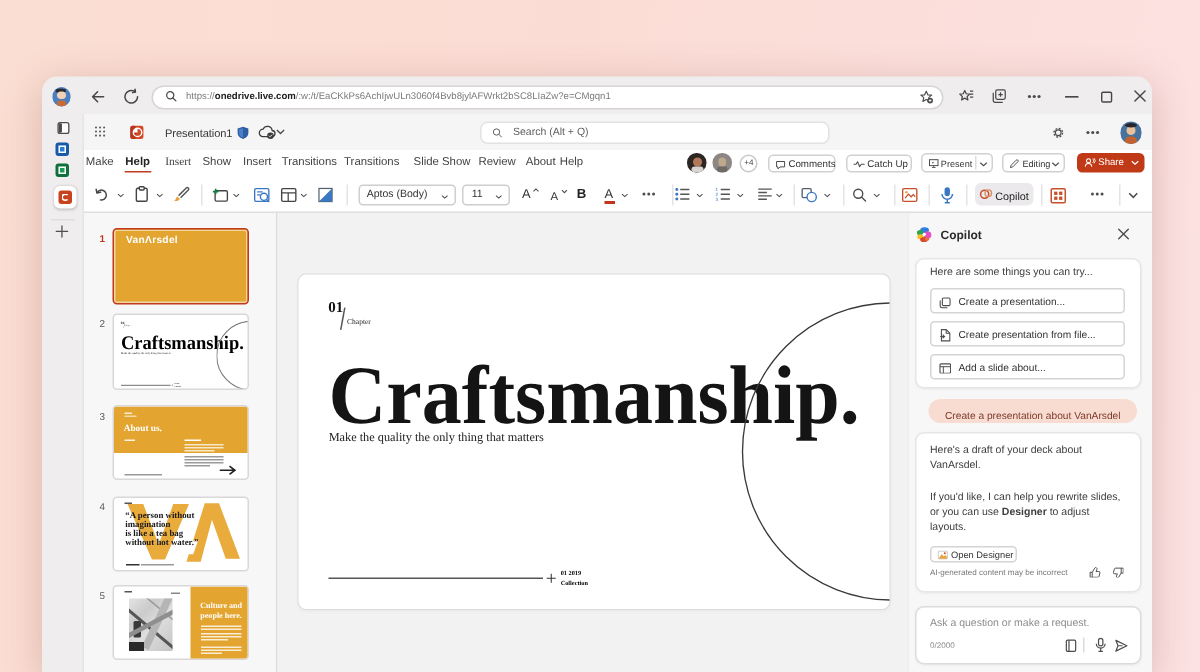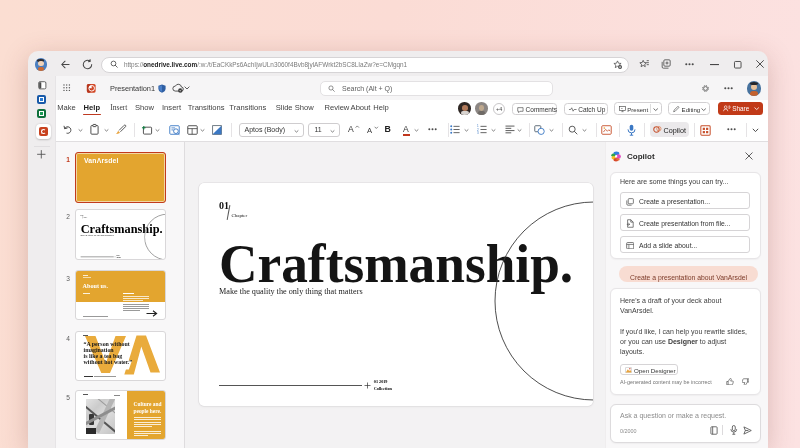--- a/index.html
+++ b/index.html
@@ -180,21 +180,21 @@
 
   <div id="menubar"></div>
   <div class="mi" style="left:38.5px;">Make</div>
   <div class="mi" style="left:63.8px;color:#232323;font-weight:bold;">Help</div>
   <div class="mi" style="left:90.8px;font-family:Liberation Serif, serif;">Insert</div>
   <div class="mi" style="left:116.5px;">Show</div>
   <div class="mi" style="left:143.5px;">Insert</div>
   <div class="mi" style="left:178.2px;">Transitions</div>
   <div class="mi" style="left:219.8px;">Transitions</div>
   <div class="mi" style="left:266.7px;">Slide Show</div>
-  <div class="mi" style="left:303.4px;padding-left:11px;">Review</div>
+  <div class="mi" style="left:303.4px;">Review</div>
   <div class="mi" style="left:332.5px;">About</div>
   <div class="mi" style="left:353px;text-align:center;">Help</div>
   <div class="abs" style="left:55px;top:62.8px;width:17.5px;height:1.7px;background:#bf3a21;border-radius:1px;"></div>
 
   <div class="abs" style="left:430.4px;top:51.2px;width:12.6px;height:12.6px;border-radius:50%;background:#2e2623;overflow:hidden;">
       <div style="position:absolute;left:3.4px;top:3px;width:5.8px;height:5.6px;border-radius:50%;background:#b0795a;"></div>
       <div style="position:absolute;left:2.6px;top:8.8px;width:7.6px;height:4px;border-radius:2px;background:#d8d4d0;"></div>
     </div>
   <div class="abs" style="left:447.3px;top:51.2px;width:12.6px;height:12.6px;border-radius:50%;background:#8c8784;overflow:hidden;">
       <div style="position:absolute;left:3.4px;top:3px;width:5.8px;height:5.6px;border-radius:50%;background:#bfa98e;"></div>

